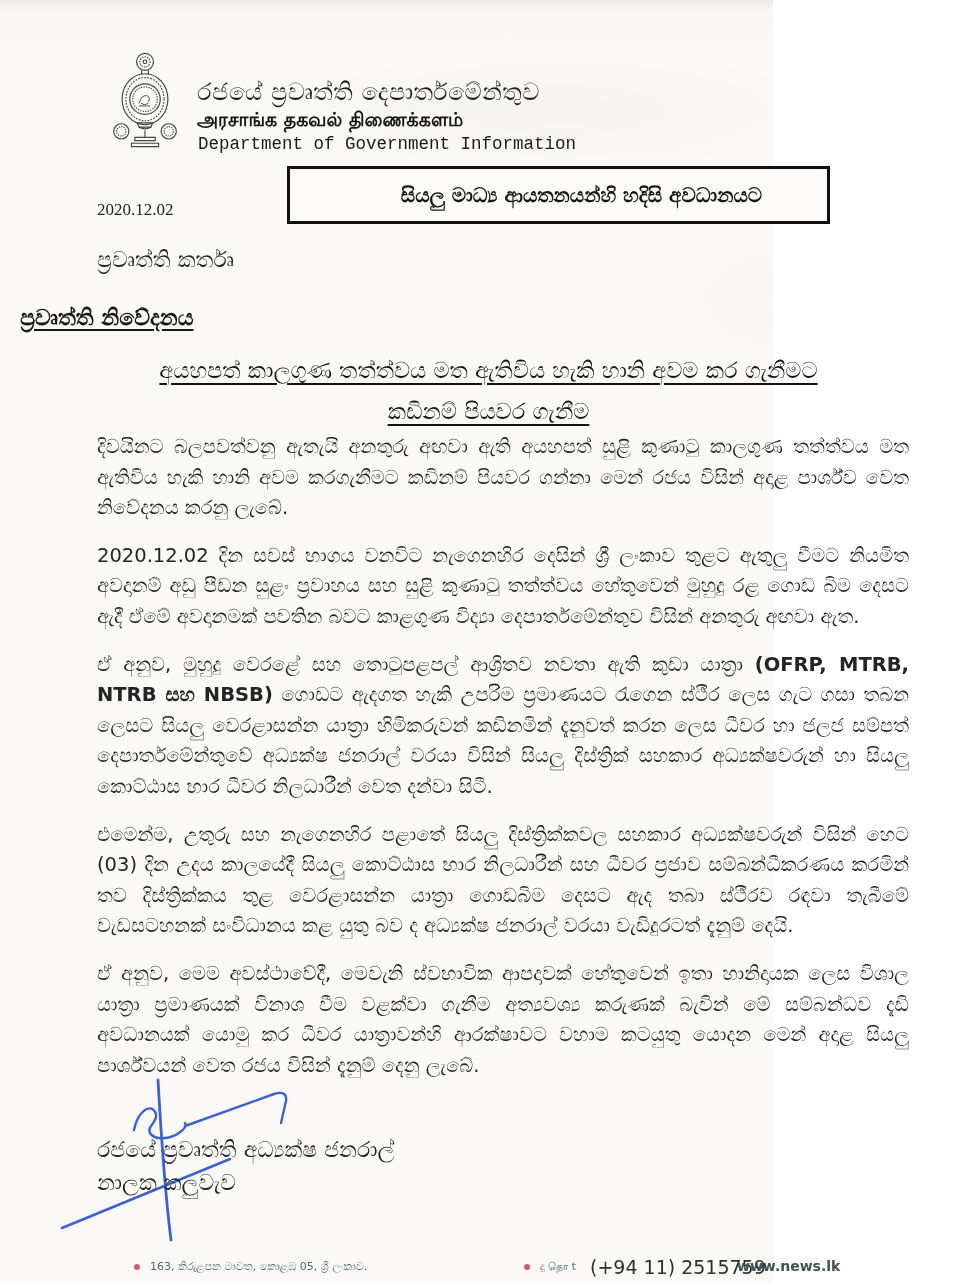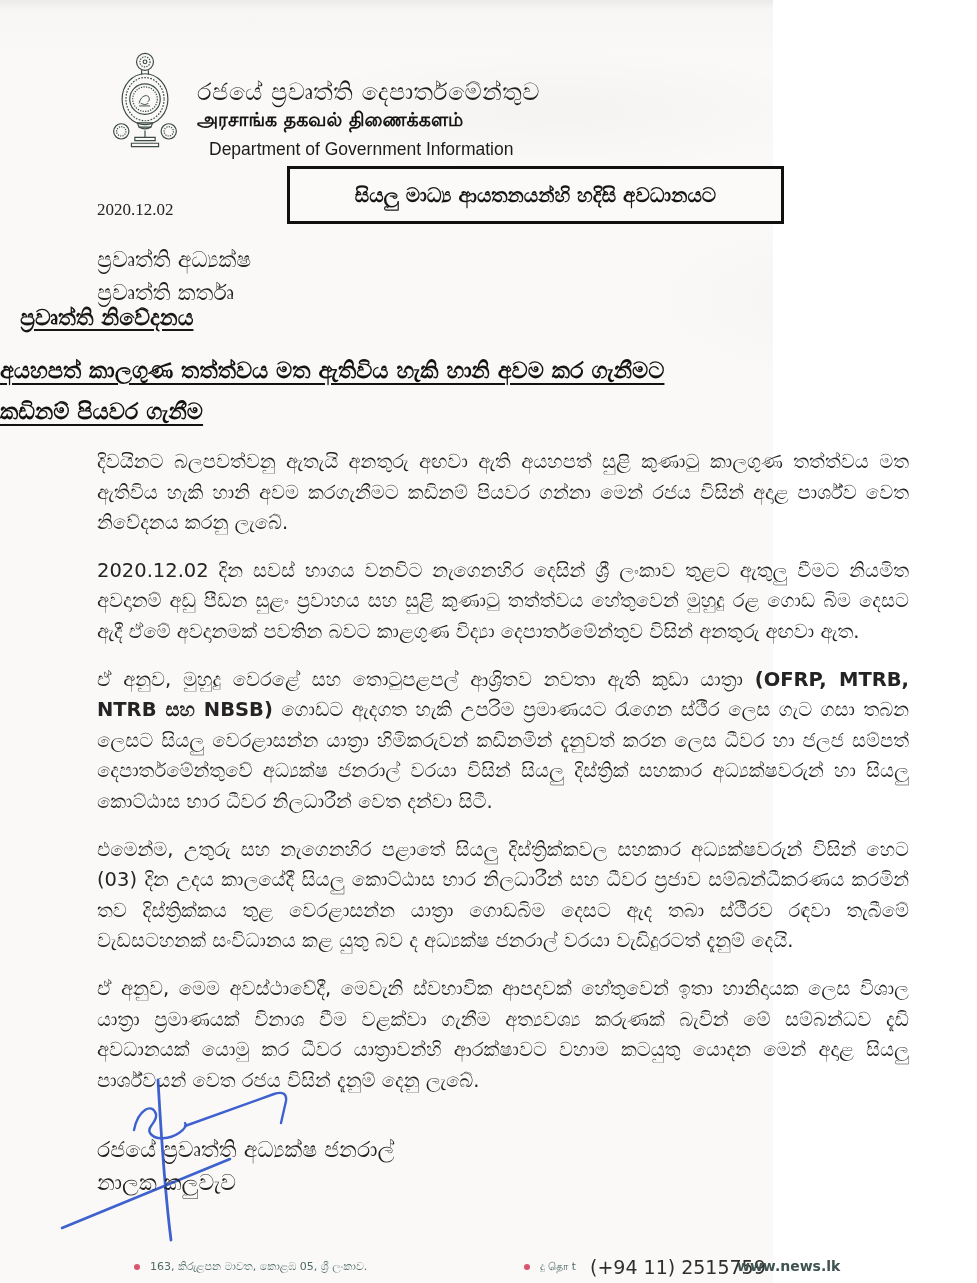--- a/index.html
+++ b/index.html
@@ -15,44 +15,44 @@
       radial-gradient(ellipse 400px 90px at 560px 110px, rgba(0,0,0,0.025), transparent 70%),
       radial-gradient(ellipse 300px 120px at 850px 300px, rgba(0,0,0,0.02), transparent 70%),
       linear-gradient(180deg,#ecebe9 0px,#f7f6f4 10px,#faf9f7 60px,#faf9f7 100%);
     color:#1f1f1f;
   }
   
   .logo{position:absolute;left:111px;top:50px;width:68px;height:100px;}
   .lh-text{position:absolute;left:197px;top:80px;line-height:1;}
   .lh-si{font-size:24px;color:#1d1d1d;letter-spacing:0.5px;margin:0 0 6px 0;}
   .lh-ta{font-size:19px;font-weight:bold;color:#151515;margin:0 0 7px 0;}
-  .lh-en{font-size:17.5px;color:#1b1b1b;margin:12px;font-family:Liberation Sans, sans-serif;}
+  .lh-en{font-size:17.5px;color:#1b1b1b;margin:1px;font-family:Liberation Mono, monospace;}
   
   .notice-box{
     position:absolute;left:287px;top:166px;width:491px;height:52px;
     border:3px solid #101010;background:#fbfaf8;
     display:flex;align-items:center;justify-content:center;
-    font-size:20px;font-weight:bold;color:#161616;
+    font-size:20px;font-weight:bold;color:#161616;padding-left:46px;
   }
   .date{position:absolute;left:97px;top:200px;font-family:"Liberation Serif","DejaVu Serif",serif;font-size:17px;color:#242424;}
   .addressees{position:absolute;left:97px;top:243px;font-size:22px;color:#222;line-height:33px;}
   
   .doc-title{
     position:absolute;left:0;top:305px;width:977px;
     font-size:22px;font-weight:bold;color:#171717;
     text-decoration:underline;text-underline-offset:4px;text-decoration-thickness:1.5px;padding-left:20px;
   }
   .doc-subtitle{
-    position:absolute;left:0;top:350px;width:977px;text-align:left;
-    font-size:22.5px;font-weight:bold;color:#131313;line-height:41px;
+    position:absolute;left:0;top:350px;width:977px;text-align:center;
+    font-size:22.5px;font-weight:normal;color:#131313;line-height:41px;
   }
   .doc-subtitle span{text-decoration:underline;text-underline-offset:5px;text-decoration-thickness:1.5px;}
   
   .body-text{position:absolute;left:97px;top:432px;width:812px;font-size:19.5px;color:#242424;}
-  .body-text p{margin:15px 0 17px 0;line-height:30.6px;text-align:justify;}
+  .body-text p{margin:0 0 17px 0;line-height:30.6px;text-align:justify;}
   .acronyms{font-weight:bold;}
   
   .sig-svg{position:absolute;left:58px;top:1078px;width:330px;height:200px;}
   .sig-block{position:absolute;left:97px;top:1133px;font-size:22px;color:#222;line-height:33px;}
   
   .footer{position:absolute;left:0;top:1250px;width:977px;height:33px;font-size:11px;}
   .f-bullet{position:absolute;width:6px;height:6px;border-radius:50%;background:#d8566e;}
   .f-addr{position:absolute;left:150px;top:10px;color:#4e6b68;font-size:11px;text-align:right;}
   .f-phone-label{position:absolute;left:540px;top:10px;color:#4e6b68;font-size:10.5px;}
   .f-phone{position:absolute;left:590px;top:6px;color:#2e2e2e;font-size:19px;}
@@ -91,21 +91,20 @@
     <p class="lh-en">Department of Government Information</p>
   </div>
 
   <div class="notice-box">
     <span>සියලු මාධ්‍ය ආයතනයන්හි හදිසි අවධානයට</span>
   </div>
 
   <div class="date">2020.12.02</div>
 
   <div class="addressees">
-    <div>ප්‍රවෘත්ති අධ්‍යක්ෂ</div>
     <div>ප්‍රවෘත්ති කර්තෘ</div>
   </div>
 
   <div class="doc-title">ප්‍රවෘත්ති නිවේදනය</div>
   <div class="doc-subtitle">
     <span>අයහපත් කාලගුණ තත්ත්වය මත ඇතිවිය හැකි හානි අවම කර ගැනීමට</span><br>
     <span>කඩිනම් පියවර ගැනීම</span>
   </div>
 
   <div class="body-text">

